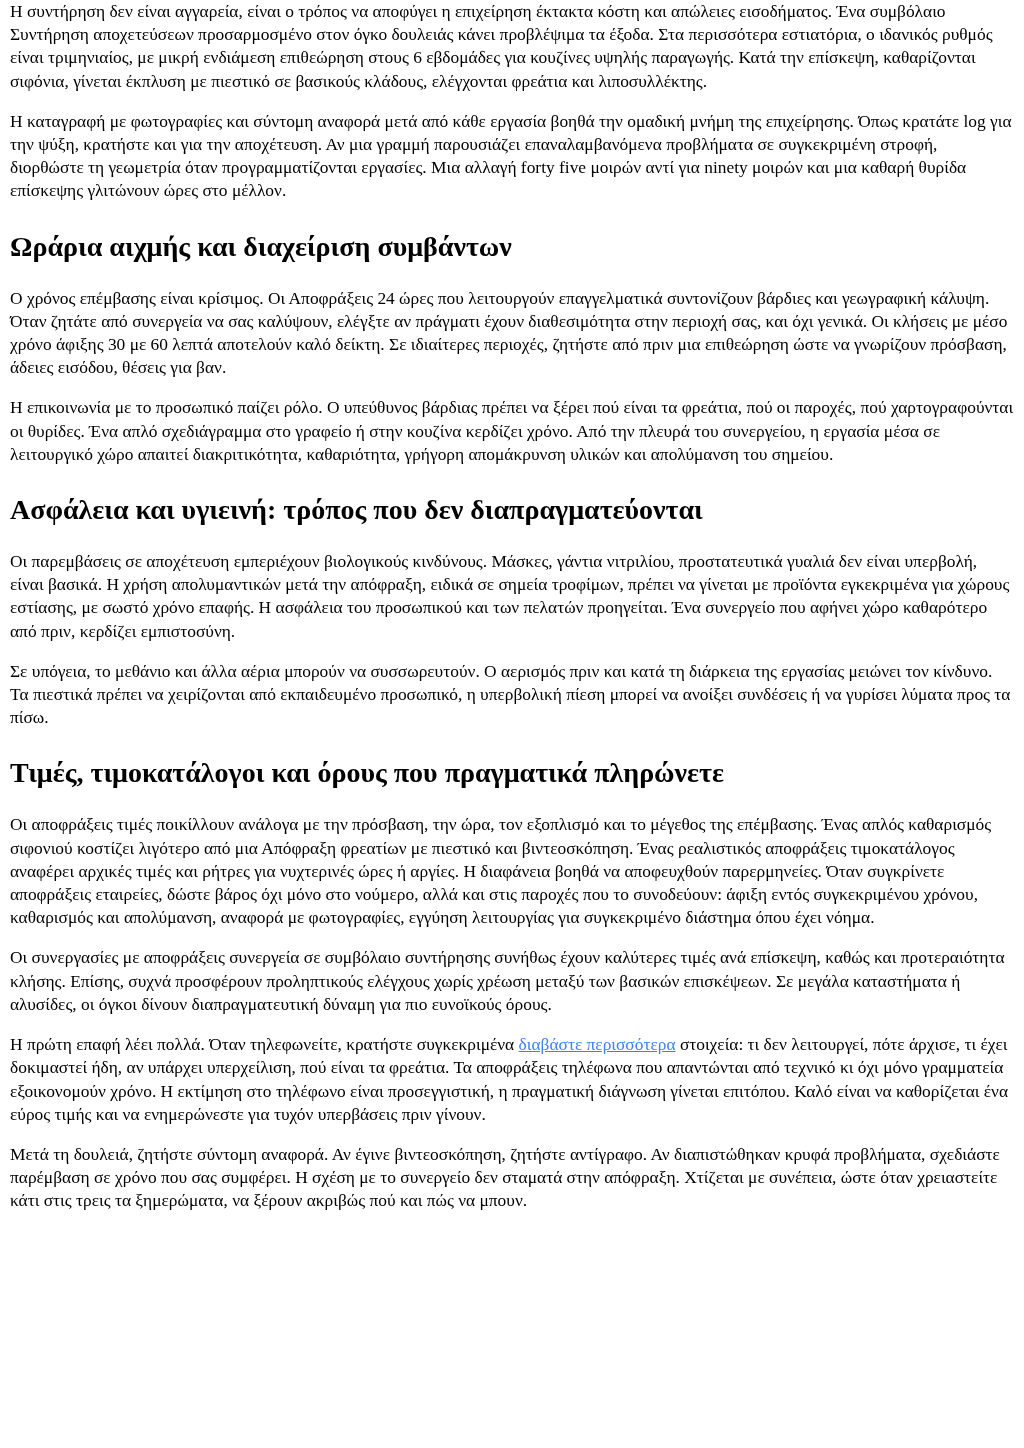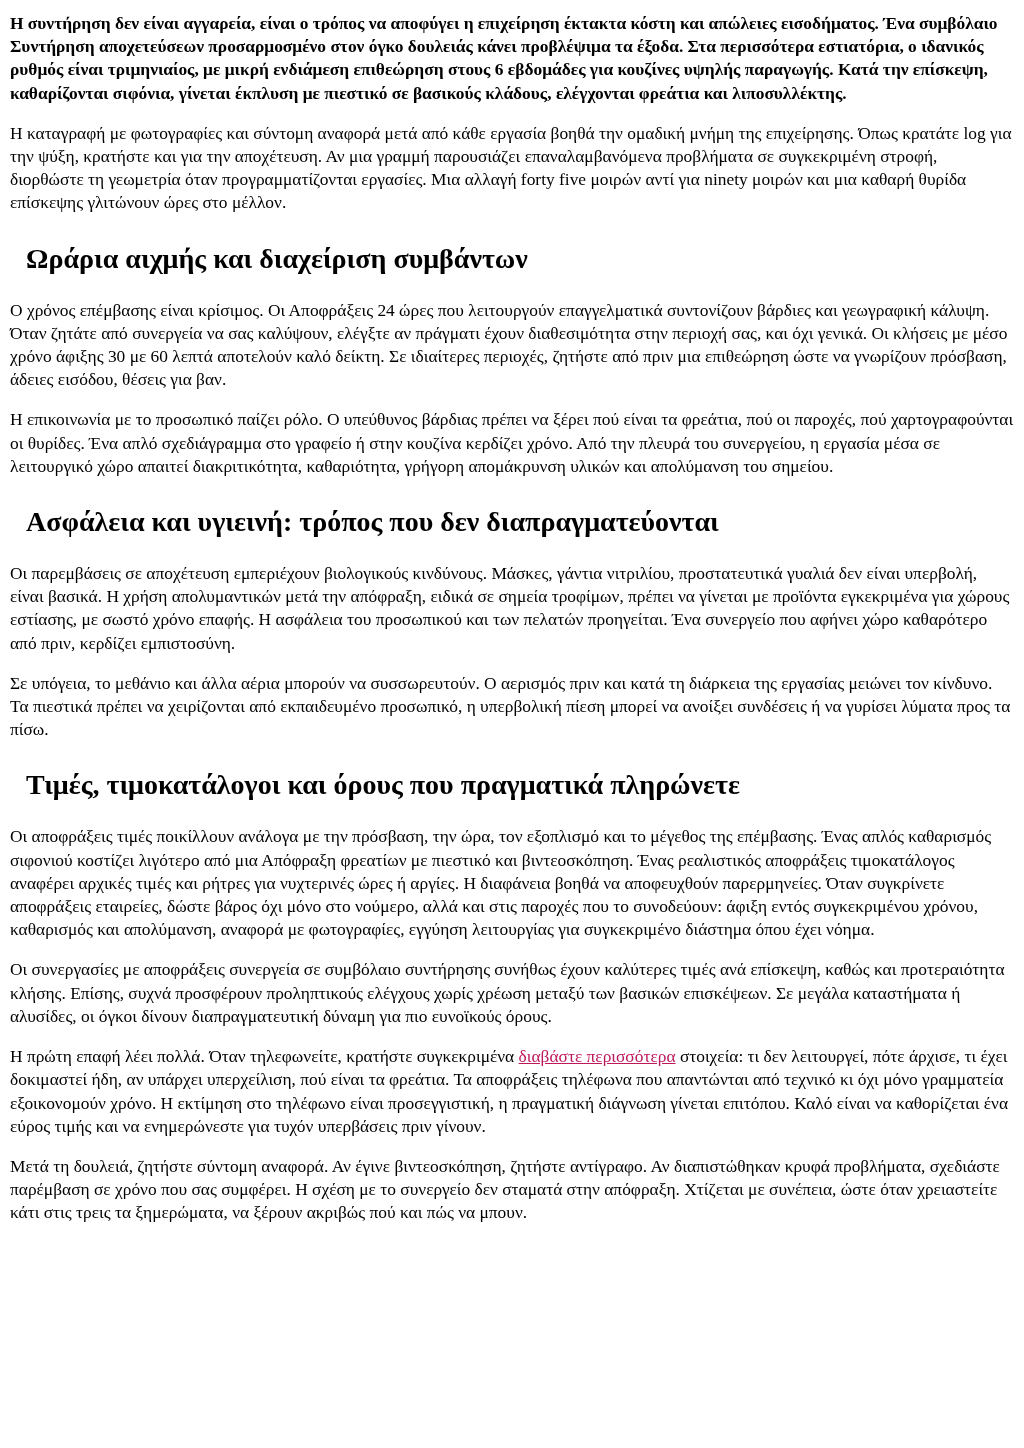--- a/index.html
+++ b/index.html
@@ -10,24 +10,24 @@
       color: #000000;
       padding: 0 10px 0 10px;
       width: 1004px;
     }
     p { margin: 0 0 17px 0; }
     h2 {
       font-family: "Liberation Serif", "DejaVu Serif", serif;
       font-size: 28px;
       font-weight: bold;
       line-height: 32px;
-      margin: 28px 0 24px 16px;
+      margin: 28px 0 24px 0;
     }
-    a { color: #be185d; text-decoration: underline; }
-    .first { margin-top: 12px; font-weight: bold; }
+    a { color: #3b82f6; text-decoration: underline; }
+    .first { margin-top: 0; }
   </style>
 </head>
 <body>
 
 <div>
   <p class="first">Η συντήρηση δεν είναι αγγαρεία, είναι ο τρόπος να αποφύγει η επιχείρηση έκτακτα κόστη και απώλειες εισοδήματος. Ένα συμβόλαιο Συντήρηση αποχετεύσεων προσαρμοσμένο στον όγκο δουλειάς κάνει προβλέψιμα τα έξοδα. Στα περισσότερα εστιατόρια, ο ιδανικός ρυθμός είναι τριμηνιαίος, με μικρή ενδιάμεση επιθεώρηση στους 6 εβδομάδες για κουζίνες υψηλής παραγωγής. Κατά την επίσκεψη, καθαρίζονται σιφόνια, γίνεται έκπλυση με πιεστικό σε βασικούς κλάδους, ελέγχονται φρεάτια και λιποσυλλέκτης.</p>
   <p>Η καταγραφή με φωτογραφίες και σύντομη αναφορά μετά από κάθε εργασία βοηθά την ομαδική μνήμη της επιχείρησης. Όπως κρατάτε log για την ψύξη, κρατήστε και για την αποχέτευση. Αν μια γραμμή παρουσιάζει επαναλαμβανόμενα προβλήματα σε συγκεκριμένη στροφή, διορθώστε τη γεωμετρία όταν προγραμματίζονται εργασίες. Μια αλλαγή forty five μοιρών αντί για ninety μοιρών και μια καθαρή θυρίδα επίσκεψης γλιτώνουν ώρες στο μέλλον.</p>
 
   <h2>Ωράρια αιχμής και διαχείριση συμβάντων</h2>
   <p>Ο χρόνος επέμβασης είναι κρίσιμος. Οι Αποφράξεις 24 ώρες που λειτουργούν επαγγελματικά συντονίζουν βάρδιες και γεωγραφική κάλυψη. Όταν ζητάτε από συνεργεία να σας καλύψουν, ελέγξτε αν πράγματι έχουν διαθεσιμότητα στην περιοχή σας, και όχι γενικά. Οι κλήσεις με μέσο χρόνο άφιξης 30 με 60 λεπτά αποτελούν καλό δείκτη. Σε ιδιαίτερες περιοχές, ζητήστε από πριν μια επιθεώρηση ώστε να γνωρίζουν πρόσβαση, άδειες εισόδου, θέσεις για βαν.</p>

